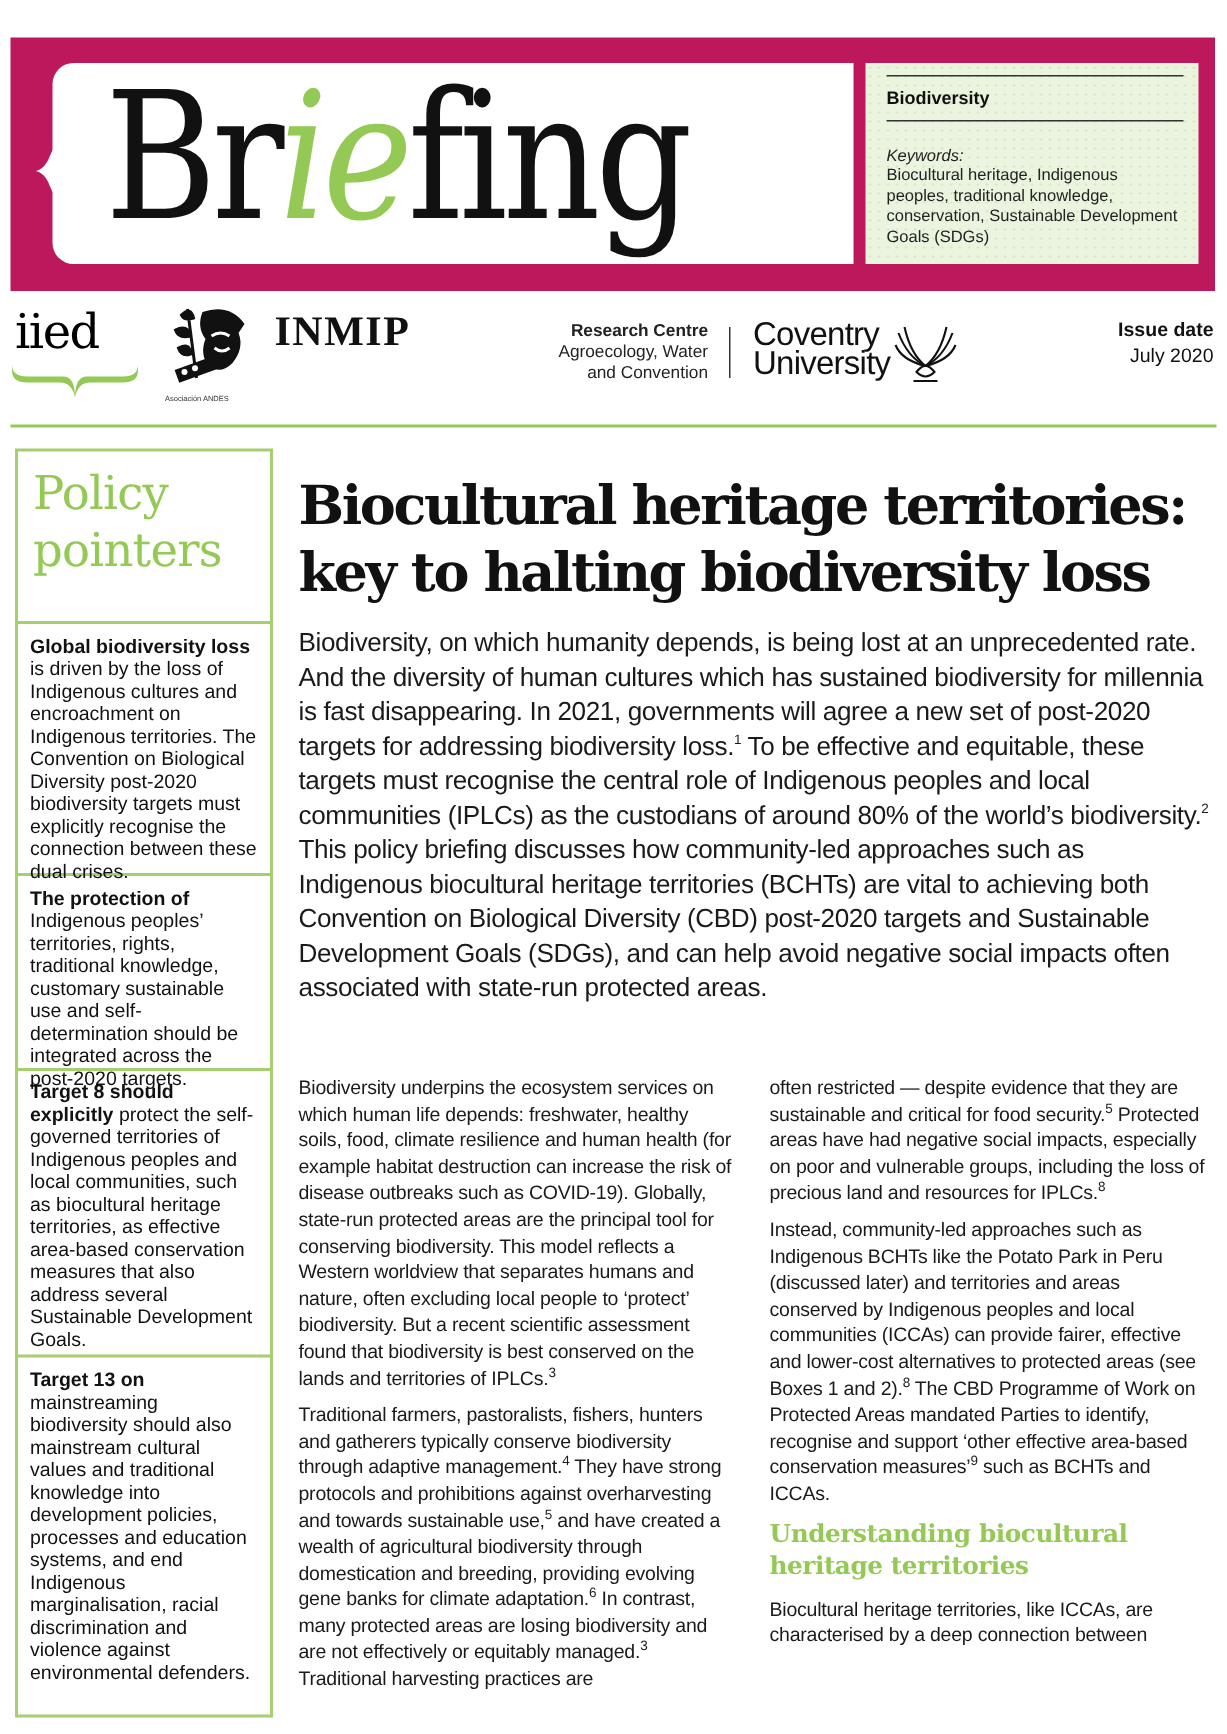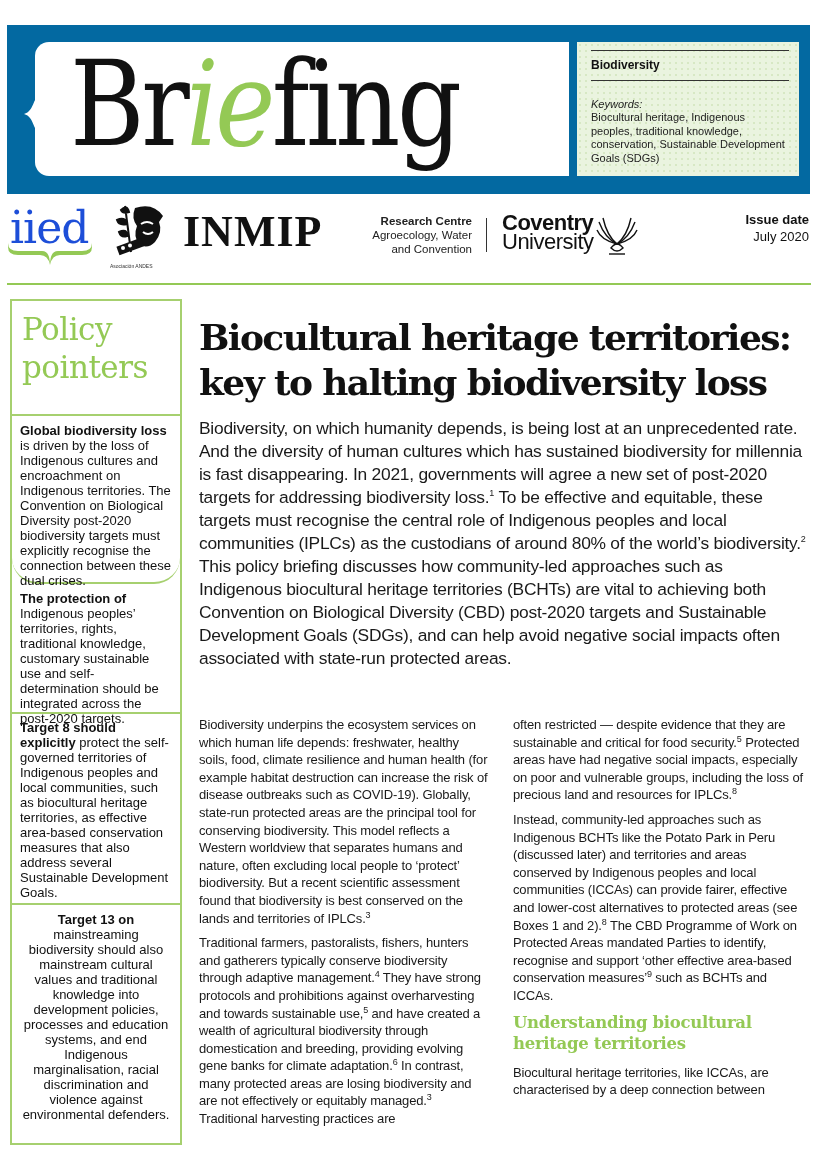--- a/index.html
+++ b/index.html
@@ -2,21 +2,21 @@
 <html><head>
 <meta charset="utf-8">
 <style>
   * { box-sizing: border-box; margin: 0; padding: 0; }
   html, body { width: 818px; height: 1156px; background: #ffffff; overflow: hidden; }
   body { position: relative; font-family: "Liberation Sans", sans-serif; color: #1a1a1a; }
 
   
   .masthead {
     position: absolute; left: 7px; top: 25px; width: 803px; height: 169px;
-    background: #0369a1;
+    background: #be185d;
   }
   .masthead-white {
     position: absolute; left: 28px; top: 17px; width: 340px; height: 134px;
     background: #fff; border-radius: 14px 0 0 14px;
   }
   .masthead-white-ext {
     position: absolute; left: 200px; top: 17px; width: 362px; height: 134px; background: #fff;
   }
   .brace {
     position: absolute; left: 17px; top: 72px; width: 16px; height: 34px;
@@ -38,54 +38,54 @@
   }
   .topic-rule { border-top: 1.2px solid #333; margin-bottom: 7px; }
   .topic-label { font-size: 12px; font-weight: bold; color: #111; margin-bottom: 8px; }
   .kw-label { font-size: 11px; font-style: italic; color: #222; margin-top: 17px; line-height: 13px; }
   .kw-text { font-size: 11px; color: #222; line-height: 13.5px; }
 
   
   .logos { position: absolute; left: 0; top: 200px; width: 818px; height: 80px; }
   .logo-iied {
     position: absolute; left: 10px; top: 2px;
-    font-family: "DejaVu Serif", serif; font-size: 44px; color: #1d4ed8; letter-spacing: -1px;
+    font-family: "DejaVu Serif", serif; font-size: 32px; color: #000000; letter-spacing: -1px;
   }
   .iied-bracket { position: absolute; left: 8px; top: 43px; width: 84px; height: 22px; }
   .logo-andes { position: absolute; left: 113px; top: 2px; width: 58px; height: 60px; }
   .andes-caption { position: absolute; left: 110px; top: 63px; font-size: 5px; color: #333; white-space: nowrap; }
   .logo-inmip {
     position: absolute; left: 183px; top: 6px;
-    font-family: "Liberation Serif", serif; font-weight: bold; font-size: 44px; color: #111; letter-spacing: 1px;
+    font-family: "Liberation Serif", serif; font-weight: bold; font-size: 28px; color: #111; letter-spacing: 1px;
   }
   .research-centre { position: absolute; left: 354px; top: 14px; width: 118px; text-align: right; font-size: 11.5px; line-height: 14px; color: #222; }
   .research-centre .bold { font-weight: bold; }
   .logo-divider { position: absolute; left: 486px; top: 18px; width: 1px; height: 34px; background: #333; }
   .logo-coventry { position: absolute; left: 502px; top: 13px; font-size: 22px; line-height: 19px; color: #111; letter-spacing: -0.5px; }
-  .logo-coventry .cv1 { font-weight: bold; }
+  .logo-coventry .cv1 { font-weight: normal; }
   .logo-coventry .cv2 { font-weight: normal; }
   .coventry-phoenix { position: absolute; left: 595px; top: 14px; width: 44px; height: 42px; }
   .issue { position: absolute; right: 9px; top: 11px; text-align: right; font-size: 13px; line-height: 17px; color: #111; }
   .issue .bold { font-weight: bold; }
   .logos-rule { position: absolute; left: 7px; top: 83px; width: 804px; height: 2px; background: #94c955; }
 
   
   .pointers {
     position: absolute; left: 10px; top: 299px; width: 172px; height: 846px;
     border: 2px solid #a6d06f;
   }
   .pointers-title {
     height: 115px; padding: 9px 0 0 10px;
     font-family: "DejaVu Serif", serif; font-size: 31px; line-height: 38px; color: #94c955; letter-spacing: -0.5px;
     border-bottom: 2px solid #a6d06f;
   }
   .pointer { padding: 7px 8px 0 8px; font-size: 13px; line-height: 15px; color: #111; border-bottom: 2px solid #a6d06f; }
-  .pointer:last-child { border-bottom: none; text-align: center; }
+  .pointer:last-child { border-bottom: none; }
   .pointer .lead { font-weight: bold; }
-  .p1 { height: 168px; border-radius: 26px; }
+  .p1 { height: 168px; }
   .p2 { height: 130px; }
   .p3 { height: 191px; padding-top: 6px; }
 
   
   .headline {
     position: absolute; left: 199px; top: 298px; width: 610px;
     font-family: "DejaVu Serif", serif; font-size: 36px; line-height: 45px; color: #111; letter-spacing: -1.6px; margin-top: 17px;
   }
   .lede {
     position: absolute; left: 199px; top: 417px; width: 610px;

